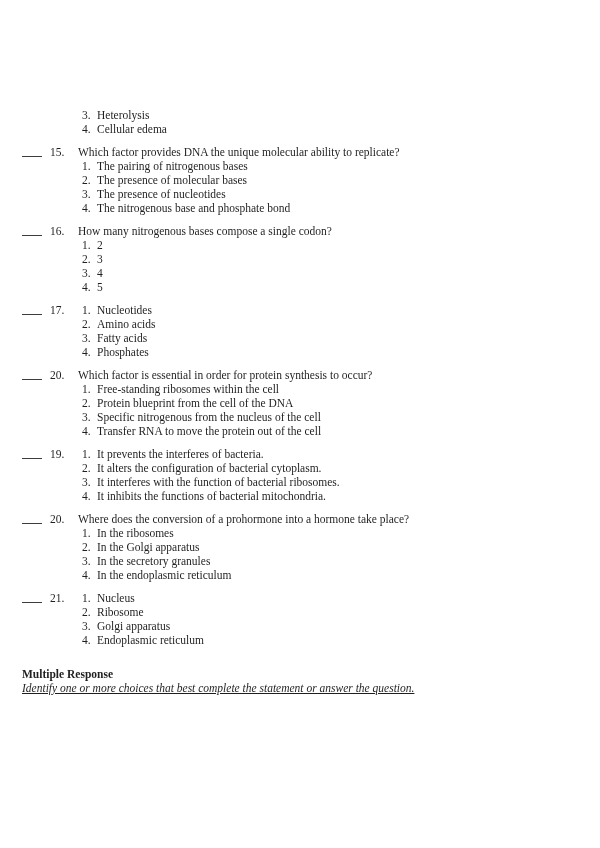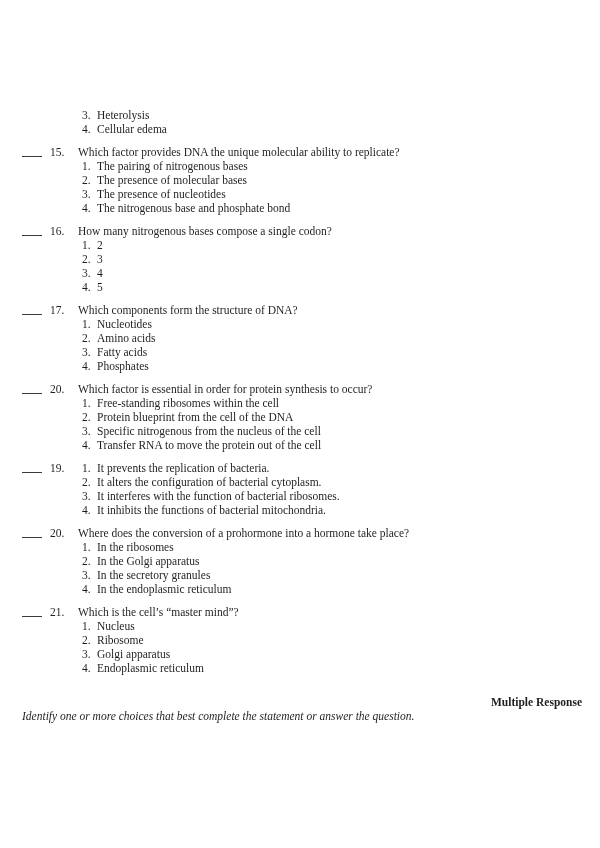--- a/index.html
+++ b/index.html
@@ -36,24 +36,24 @@
   .qbody { flex: 1 1 auto; max-width: 505px; }
   .qtext { }
   
   .opt { display: flex; align-items: flex-start; padding-left: 4px; }
   .onum { flex: 0 0 15px; }
   .otext { flex: 1 1 auto; }
   
   .section-heading {
     margin-top: 20px;
     font-weight: bold;
-    text-align: right;
   }
   .section-instruction {
     font-style: italic;
+    text-decoration: underline;
   }
 </style>
 </head>
 <body>
 
 <div class="page">
   <div class="leading-options" id="leading-options">
   <div class="opt">
     <span class="onum">3.</span>
     <span class="otext">Heterolysis</span>
@@ -125,21 +125,20 @@
 </div>
       </div>
     </div>
   </div>
 
   <div class="question">
     <div class="q-row">
       <span class="blank"></span>
       <span class="qnum">17.</span>
       <div class="qbody">
-        <div class="qtext">Which components form the structure of DNA?</div>
         <div class="opts">
   <div class="opt">
     <span class="onum">1.</span>
     <span class="otext">Nucleotides</span>
   </div>
 
   <div class="opt">
     <span class="onum">2.</span>
     <span class="otext">Amino acids</span>
   </div>
@@ -190,21 +189,21 @@
   </div>
 
   <div class="question">
     <div class="q-row">
       <span class="blank"></span>
       <span class="qnum">19.</span>
       <div class="qbody">
         <div class="opts">
   <div class="opt">
     <span class="onum">1.</span>
-    <span class="otext">It prevents the replication of bacteria.</span>
+    <span class="otext">It prevents the interferes of bacteria.</span>
   </div>
 
   <div class="opt">
     <span class="onum">2.</span>
     <span class="otext">It alters the configuration of bacterial cytoplasm.</span>
   </div>
 
   <div class="opt">
     <span class="onum">3.</span>
     <span class="otext">It interferes with the function of bacterial ribosomes.</span>
@@ -248,21 +247,20 @@
 </div>
       </div>
     </div>
   </div>
 
   <div class="question">
     <div class="q-row">
       <span class="blank"></span>
       <span class="qnum">21.</span>
       <div class="qbody">
-        <div class="qtext">Which is the cell’s “master mind”?</div>
         <div class="opts">
   <div class="opt">
     <span class="onum">1.</span>
     <span class="otext">Nucleus</span>
   </div>
 
   <div class="opt">
     <span class="onum">2.</span>
     <span class="otext">Ribosome</span>
   </div>

